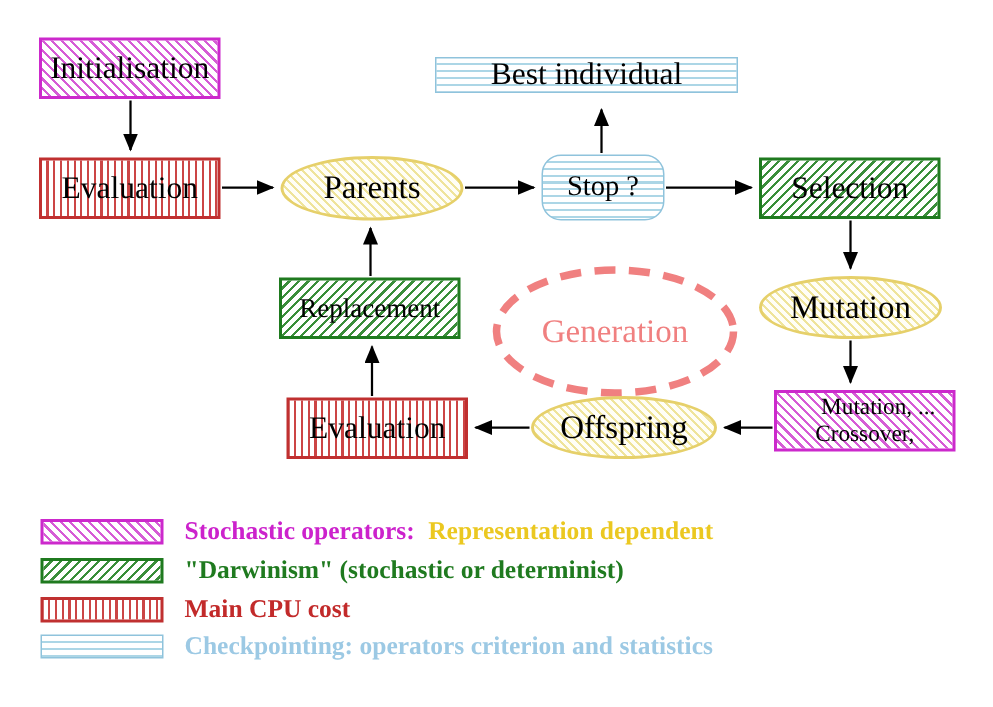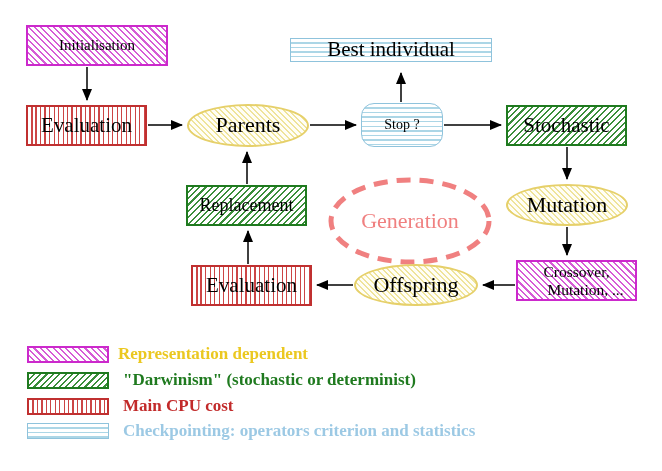--- a/index.html
+++ b/index.html
@@ -62,42 +62,42 @@
       <line x1="401" y1="102" x2="401" y2="73" marker-end="url(#ah)"></line>
       <line x1="567" y1="147" x2="567" y2="179" marker-end="url(#ah)"></line>
       <line x1="567" y1="227" x2="567" y2="255" marker-end="url(#ah)"></line>
       <line x1="515" y1="285" x2="483" y2="285" marker-end="url(#ah)"></line>
       <line x1="353" y1="285" x2="317" y2="285" marker-end="url(#ah)"></line>
       <line x1="248" y1="264" x2="248" y2="231" marker-end="url(#ah)"></line>
       <line x1="247" y1="184" x2="247" y2="152" marker-end="url(#ah)"></line>
     </g>
   </svg>
 
-  <div class="node hatch-magenta" style="left:26px;top:25px;width:142px;height:41px;font-size:15px">
+  <div class="node hatch-magenta" style="left:26px;top:25px;width:121px;height:41px;font-size:21px">
     <span>Initialisation</span>
   </div>
 
   <div class="node stripe-red" style="left:26px;top:105px;width:121px;height:41px;font-size:21px">
     <span>Evaluation</span>
   </div>
 
   <div class="node ellipse hatch-yellow" style="left:187px;top:104px;width:122px;height:43px;font-size:22px">
     <span>Parents</span>
   </div>
 
   <div class="node stripe-cyan" style="left:290px;top:38px;width:202px;height:24px;font-size:21px">
     <span>Best individual</span>
   </div>
 
-  <div class="node stripe-cyan" style="left:361px;top:103px;width:82px;height:44px;font-size:14px;border-radius:13px">
+  <div class="node stripe-cyan" style="left:361px;top:103px;width:82px;height:44px;font-size:19px;border-radius:13px">
     <span>Stop ?</span>
   </div>
 
   <div class="node hatch-green" style="left:506px;top:105px;width:121px;height:41px;font-size:21px">
-    <span>Stochastic</span>
+    <span>Selection</span>
   </div>
 
   <div class="node hatch-green" style="left:186px;top:185px;width:121px;height:41px;font-size:18px">
     <span>Replacement</span>
   </div>
 
   <div class="gen-wrap">
     <svg width="168" height="92">
       <ellipse cx="84" cy="46" rx="79" ry="41" fill="none" stroke="#F08080" stroke-width="5" stroke-dasharray="14 9"></ellipse>
     </svg>
@@ -111,27 +111,28 @@
   <div class="node stripe-red" style="left:191px;top:265px;width:121px;height:41px;font-size:21px">
     <span>Evaluation</span>
   </div>
 
   <div class="node ellipse hatch-yellow" style="left:354px;top:264px;width:124px;height:42px;font-size:22px">
     <span>Offspring</span>
   </div>
 
   <div class="node hatch-magenta two-line" style="left:516px;top:260px;width:121px;height:41px;font-size:15.5px">
     <div>
+      <span style="padding-left:18px">Mutation, ...</span>
       <span>Crossover,</span>
-      <span style="padding-left:18px">Mutation, ...</span>
     </div>
   </div>
 
   <div class="legend-row" style="top:345px">
     <span class="swatch hatch-magenta"></span>
+    <span class="lt first lt-magenta">Stochastic operators:</span>
     <span class="lt second lt-gold">Representation dependent</span>
   </div>
 
   <div class="legend-row" style="top:371px">
     <span class="swatch hatch-green"></span>
     <span class="lt first lt-green">"Darwinism" (stochastic or determinist)</span>
   </div>
 
   <div class="legend-row" style="top:397px">
     <span class="swatch stripe-red"></span>

